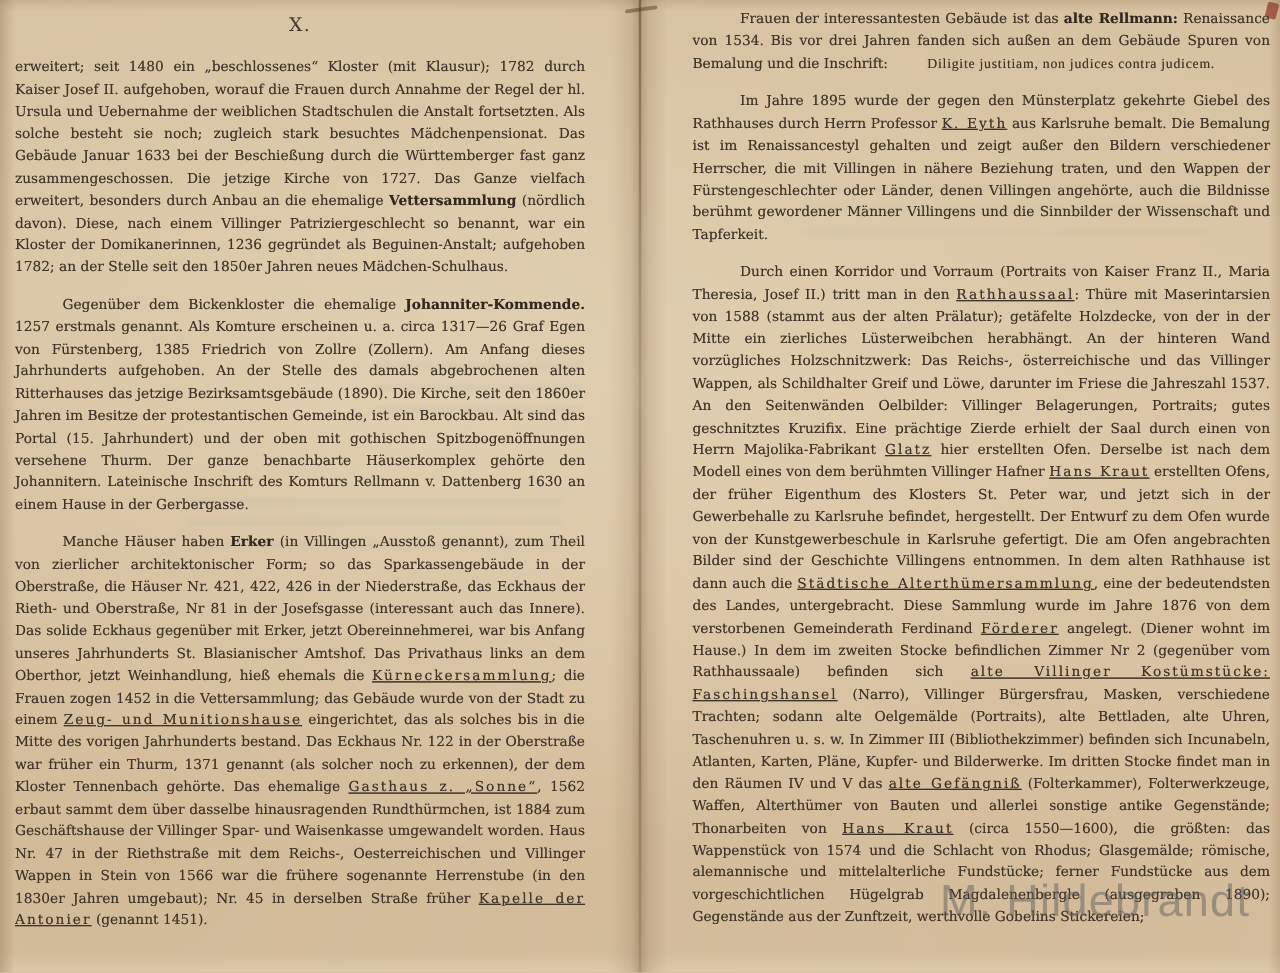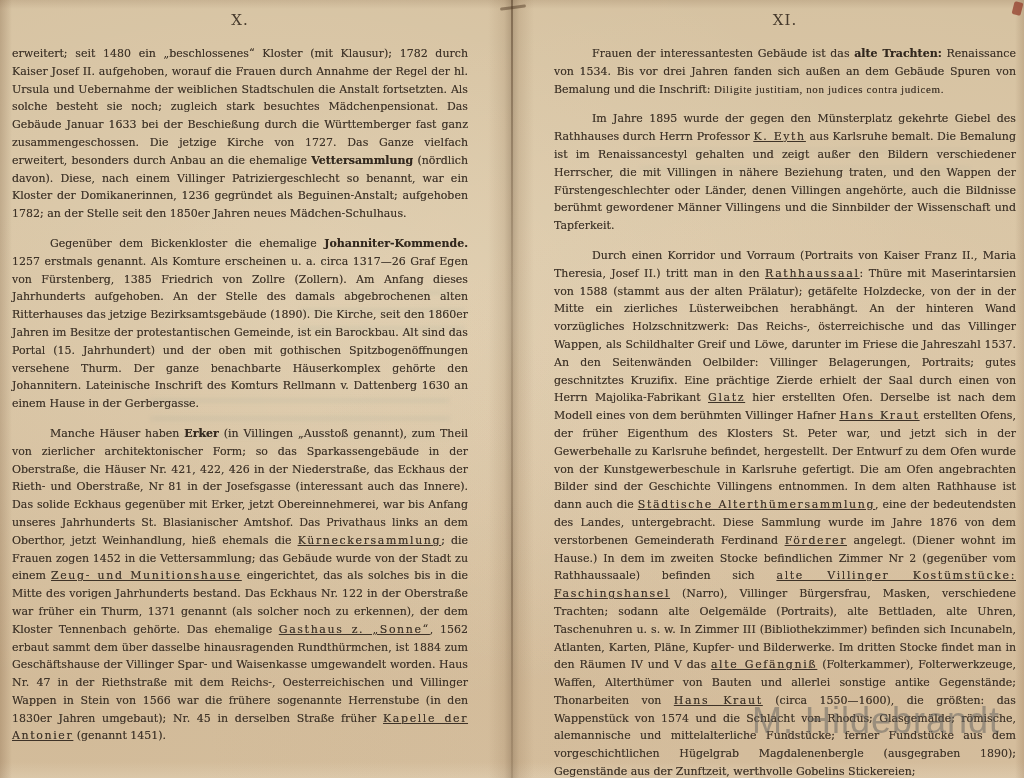--- a/index.html
+++ b/index.html
@@ -59,21 +59,21 @@
     letter-spacing:1px;margin:5px 0 16px 0;font-weight:normal;
   }
   .para{
     font-size:11px;line-height:17.8px;text-align:justify;
     margin:0 0 12px 0;color:#3e3328;
     text-shadow:0 0 0.5px rgba(62,51,40,0.55);
   }
   .para.indent{text-indent:38px;}
   .run-bold{font-weight:bold;color:#32281e;}
   .run-spaced{letter-spacing:1.6px;text-decoration:underline;}
-  .run-latin{font-family:"Liberation Serif", serif;letter-spacing:0.6px;}
+  .run-latin{font-family:"Liberation Serif", serif;letter-spacing:0.6px;margin-left:28px;}
 
   .watermark{
     position:absolute;left:752px;top:700px;
     font-family:"Liberation Sans", sans-serif;
     font-size:36px;color:rgba(95,95,93,0.50);
     letter-spacing:1px;white-space:nowrap;
   }
 </style>
 </head>
 <body>
@@ -90,21 +90,20 @@
 <div class="page left">
   <div class="page-number">X.</div>
   <div id="left-paragraphs">
       <p class="para"><span>erweitert; seit 1480 ein „beschlossenes“ Kloster (mit Klausur); 1782 durch Kaiser Josef II. aufgehoben, worauf die Frauen durch Annahme der Regel der hl. Ursula und Uebernahme der weiblichen Stadtschulen die Anstalt fortsetzten. Als solche besteht sie noch; zugleich stark besuchtes Mädchenpensionat. Das Gebäude Januar 1633 bei der Beschießung durch die Württemberger fast ganz zusammengeschossen. Die jetzige Kirche von 1727. Das Ganze vielfach erweitert, besonders durch Anbau an die ehemalige </span><span class="run-bold">Vettersammlung</span><span> (nördlich davon). Diese, nach einem Villinger Patriziergeschlecht so benannt, war ein Kloster der Domikanerinnen, 1236 gegründet als Beguinen-Anstalt; aufgehoben 1782; an der Stelle seit den 1850er Jahren neues Mädchen-Schulhaus.</span></p>
       <p class="para indent"><span>Gegenüber dem Bickenkloster die ehemalige </span><span class="run-bold">Johanniter-Kommende.</span><span> 1257 erstmals genannt. Als Komture erscheinen u. a. circa 1317—26 Graf Egen von Fürstenberg, 1385 Friedrich von Zollre (Zollern). Am Anfang dieses Jahrhunderts aufgehoben. An der Stelle des damals abgebrochenen alten Ritterhauses das jetzige Bezirksamtsgebäude (1890). Die Kirche, seit den 1860er Jahren im Besitze der protestantischen Gemeinde, ist ein Barockbau. Alt sind das Portal (15. Jahrhundert) und der oben mit gothischen Spitzbogenöffnungen versehene Thurm. Der ganze benachbarte Häuserkomplex gehörte den Johannitern. Lateinische Inschrift des Komturs Rellmann v. Dattenberg 1630 an einem Hause in der Gerbergasse.</span></p>
       <p class="para indent"><span>Manche Häuser haben </span><span class="run-bold">Erker</span><span> (in Villingen „Ausstoß genannt), zum Theil von zierlicher architektonischer Form; so das Sparkassengebäude in der Oberstraße, die Häuser Nr. 421, 422, 426 in der Niederstraße, das Eckhaus der Rieth- und Oberstraße, Nr 81 in der Josefsgasse (interessant auch das Innere). Das solide Eckhaus gegenüber mit Erker, jetzt Obereinnehmerei, war bis Anfang unseres Jahrhunderts St. Blasianischer Amtshof. Das Privathaus links an dem Oberthor, jetzt Weinhandlung, hieß ehemals die </span><span class="run-spaced">Kürneckersammlung</span><span>; die Frauen zogen 1452 in die Vettersammlung; das Gebäude wurde von der Stadt zu einem </span><span class="run-spaced">Zeug- und Munitionshause</span><span> eingerichtet, das als solches bis in die Mitte des vorigen Jahrhunderts bestand. Das Eckhaus Nr. 122 in der Oberstraße war früher ein Thurm, 1371 genannt (als solcher noch zu erkennen), der dem Kloster Tennenbach gehörte. Das ehemalige </span><span class="run-spaced">Gasthaus z. „Sonne“</span><span>, 1562 erbaut sammt dem über dasselbe hinausragenden Rundthürmchen, ist 1884 zum Geschäftshause der Villinger Spar- und Waisenkasse umgewandelt worden. Haus Nr. 47 in der Riethstraße mit dem Reichs-, Oesterreichischen und Villinger Wappen in Stein von 1566 war die frühere sogenannte Herrenstube (in den 1830er Jahren umgebaut); Nr. 45 in derselben Straße früher </span><span class="run-spaced">Kapelle der Antonier</span><span> (genannt 1451).</span></p>
     </div>
 </div>
 
 <div class="page right">
-  <div class="page-number">XI.</div>
   <div id="right-paragraphs">
-      <p class="para indent"><span>Frauen der interessantesten Gebäude ist das </span><span class="run-bold">alte Trachten:</span><span> Renaissance von 1534. Bis vor drei Jahren fanden sich außen an dem Gebäude Spuren von Bemalung und die Inschrift: </span><span class="run-latin">Diligite justitiam, non judices contra judicem.</span></p>
+      <p class="para indent"><span>Frauen der interessantesten Gebäude ist das </span><span class="run-bold">alte Rellmann:</span><span> Renaissance von 1534. Bis vor drei Jahren fanden sich außen an dem Gebäude Spuren von Bemalung und die Inschrift: </span><span class="run-latin">Diligite justitiam, non judices contra judicem.</span></p>
       <p class="para indent"><span>Im Jahre 1895 wurde der gegen den Münsterplatz gekehrte Giebel des Rathhauses durch Herrn Professor </span><span class="run-spaced">K. Eyth</span><span> aus Karlsruhe bemalt. Die Bemalung ist im Renaissancestyl gehalten und zeigt außer den Bildern verschiedener Herrscher, die mit Villingen in nähere Beziehung traten, und den Wappen der Fürstengeschlechter oder Länder, denen Villingen angehörte, auch die Bildnisse berühmt gewordener Männer Villingens und die Sinnbilder der Wissenschaft und Tapferkeit.</span></p>
       <p class="para indent"><span>Durch einen Korridor und Vorraum (Portraits von Kaiser Franz II., Maria Theresia, Josef II.) tritt man in den </span><span class="run-spaced">Rathhaussaal</span><span>: Thüre mit Maserintarsien von 1588 (stammt aus der alten Prälatur); getäfelte Holzdecke, von der in der Mitte ein zierliches Lüsterweibchen herabhängt. An der hinteren Wand vorzügliches Holzschnitzwerk: Das Reichs-, österreichische und das Villinger Wappen, als Schildhalter Greif und Löwe, darunter im Friese die Jahreszahl 1537. An den Seitenwänden Oelbilder: Villinger Belagerungen, Portraits; gutes geschnitztes Kruzifix. Eine prächtige Zierde erhielt der Saal durch einen von Herrn Majolika-Fabrikant </span><span class="run-spaced">Glatz</span><span> hier erstellten Ofen. Derselbe ist nach dem Modell eines von dem berühmten Villinger Hafner </span><span class="run-spaced">Hans Kraut</span><span> erstellten Ofens, der früher Eigenthum des Klosters St. Peter war, und jetzt sich in der Gewerbehalle zu Karlsruhe befindet, hergestellt. Der Entwurf zu dem Ofen wurde von der Kunstgewerbeschule in Karlsruhe gefertigt. Die am Ofen angebrachten Bilder sind der Geschichte Villingens entnommen. In dem alten Rathhause ist dann auch die </span><span class="run-spaced">Städtische Alterthümersammlung</span><span>, eine der bedeutendsten des Landes, untergebracht. Diese Sammlung wurde im Jahre 1876 von dem verstorbenen Gemeinderath Ferdinand </span><span class="run-spaced">Förderer</span><span> angelegt. (Diener wohnt im Hause.) In dem im zweiten Stocke befindlichen Zimmer Nr 2 (gegenüber vom Rathhaussaale) befinden sich </span><span class="run-spaced">alte Villinger Kostümstücke: Faschingshansel</span><span> (Narro), Villinger Bürgersfrau, Masken, verschiedene Trachten; sodann alte Oelgemälde (Portraits), alte Bettladen, alte Uhren, Taschenuhren u. s. w. In Zimmer III (Bibliothekzimmer) befinden sich Incunabeln, Atlanten, Karten, Pläne, Kupfer- und Bilderwerke. Im dritten Stocke findet man in den Räumen IV und V das </span><span class="run-spaced">alte Gefängniß</span><span> (Folterkammer), Folterwerkzeuge, Waffen, Alterthümer von Bauten und allerlei sonstige antike Gegenstände; Thonarbeiten von </span><span class="run-spaced">Hans Kraut</span><span> (circa 1550—1600), die größten: das Wappenstück von 1574 und die Schlacht von Rhodus; Glasgemälde; römische, alemannische und mittelalterliche Fundstücke; ferner Fundstücke aus dem vorgeschichtlichen Hügelgrab Magdalenenbergle (ausgegraben 1890); Gegenstände aus der Zunftzeit, werthvolle Gobelins Stickereien;</span></p>
     </div>
 </div>
 
 <div class="watermark">M. Hildebrandt</div>
 
 </body></html>

